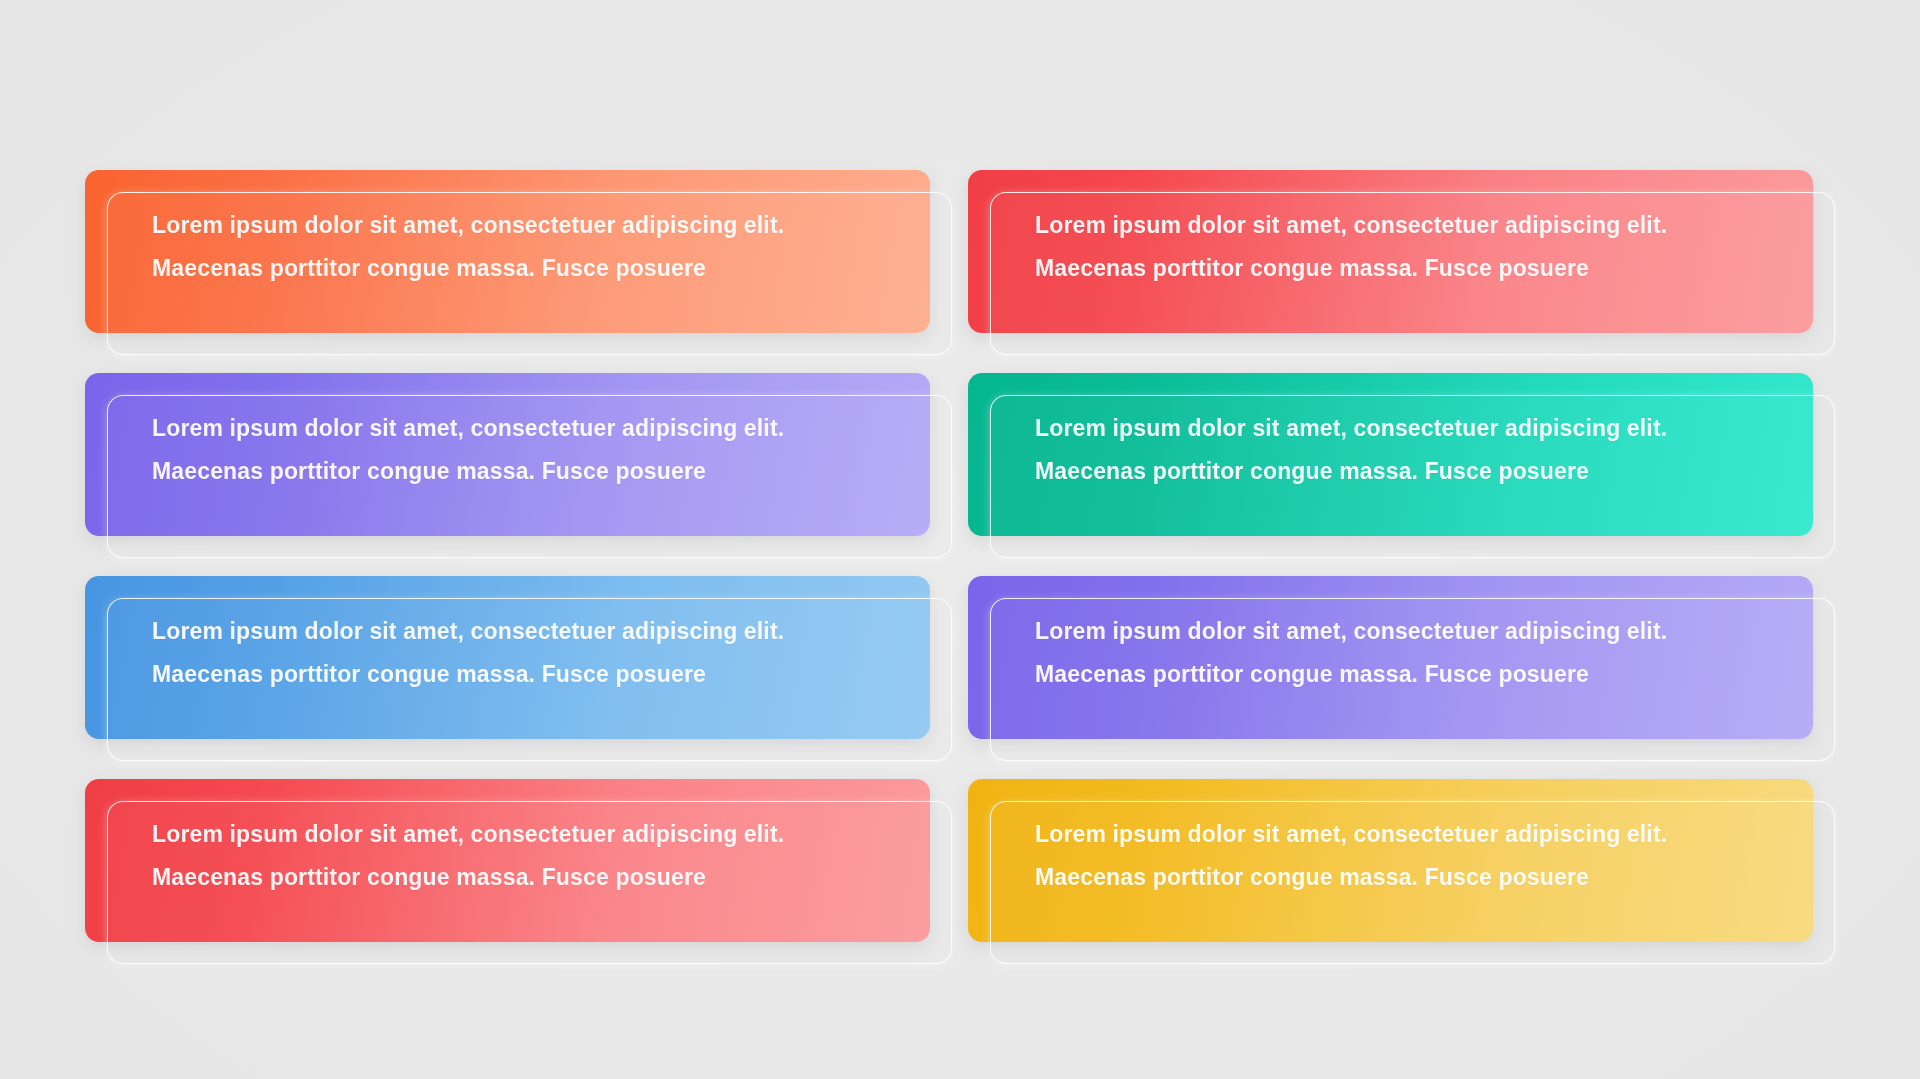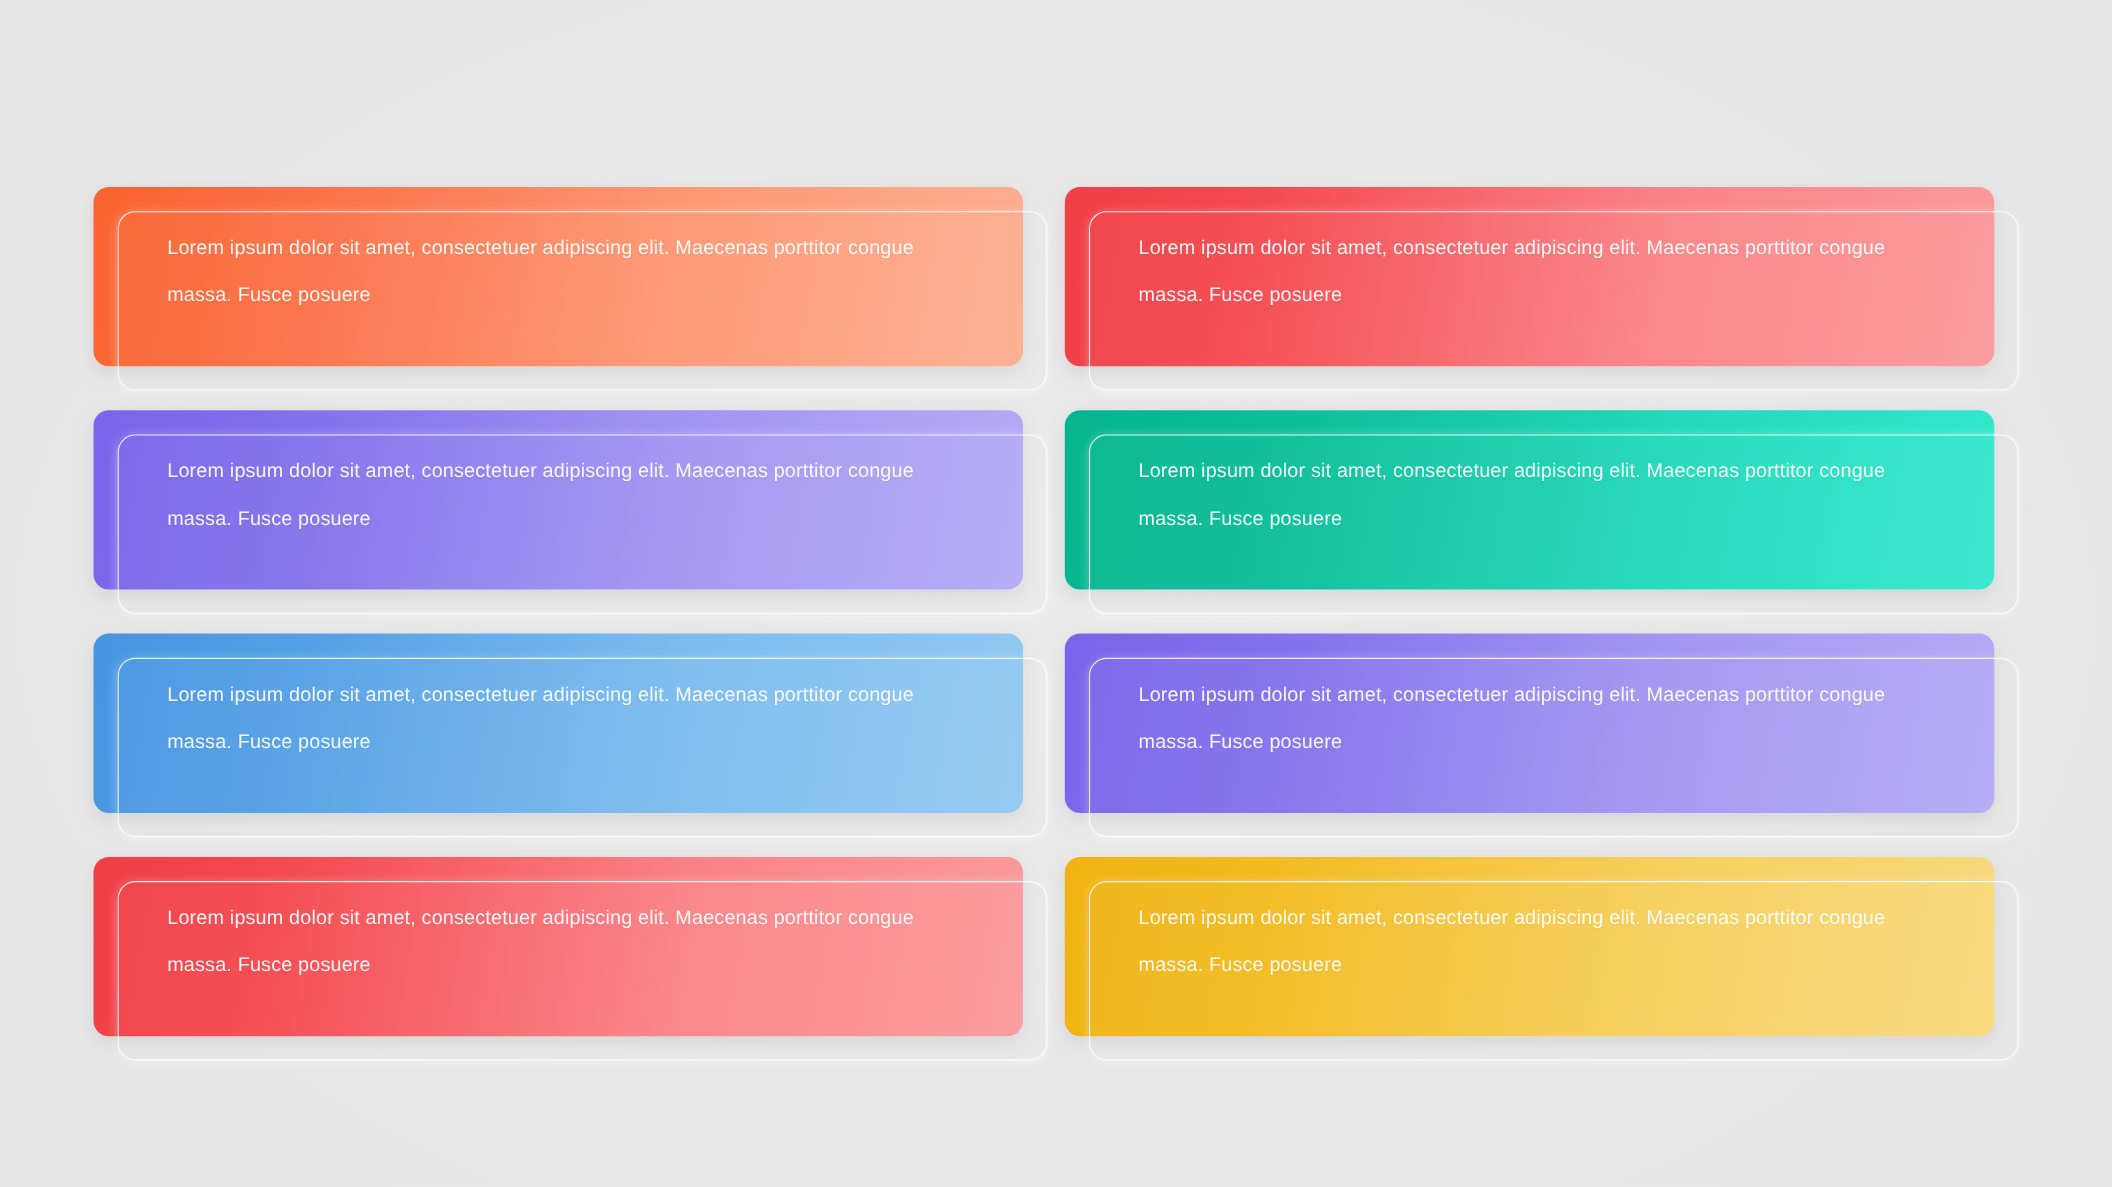--- a/index.html
+++ b/index.html
@@ -66,22 +66,22 @@
     z-index: 2;
     pointer-events: none;
   }
 
   .card-text {
     position: absolute;
     left: 67px;
     top: 34px;
     width: 700px;
     z-index: 3;
-    font-size: 18px;
-    font-weight: 400;
+    font-size: 23px;
+    font-weight: 700;
     line-height: 43px;
     color: rgba(255, 255, 255, 0.93);
     letter-spacing: 0.15px;
     text-shadow: 0 1px 1px rgba(0,0,0,0.04);
   }
 
   
   .g-orange  { background: linear-gradient(100deg, #f9632f 0%, #fb7046 22%, #fd9874 62%, #fdae90 100%); }
   .g-red     { background: linear-gradient(100deg, #f03e45 0%, #f4494f 20%, #fa8286 62%, #fb9b9d 100%); }
   .g-purple  { background: linear-gradient(100deg, #7a64ea 0%, #8370ec 22%, #a395f2 62%, #b6aaf6 100%); }

